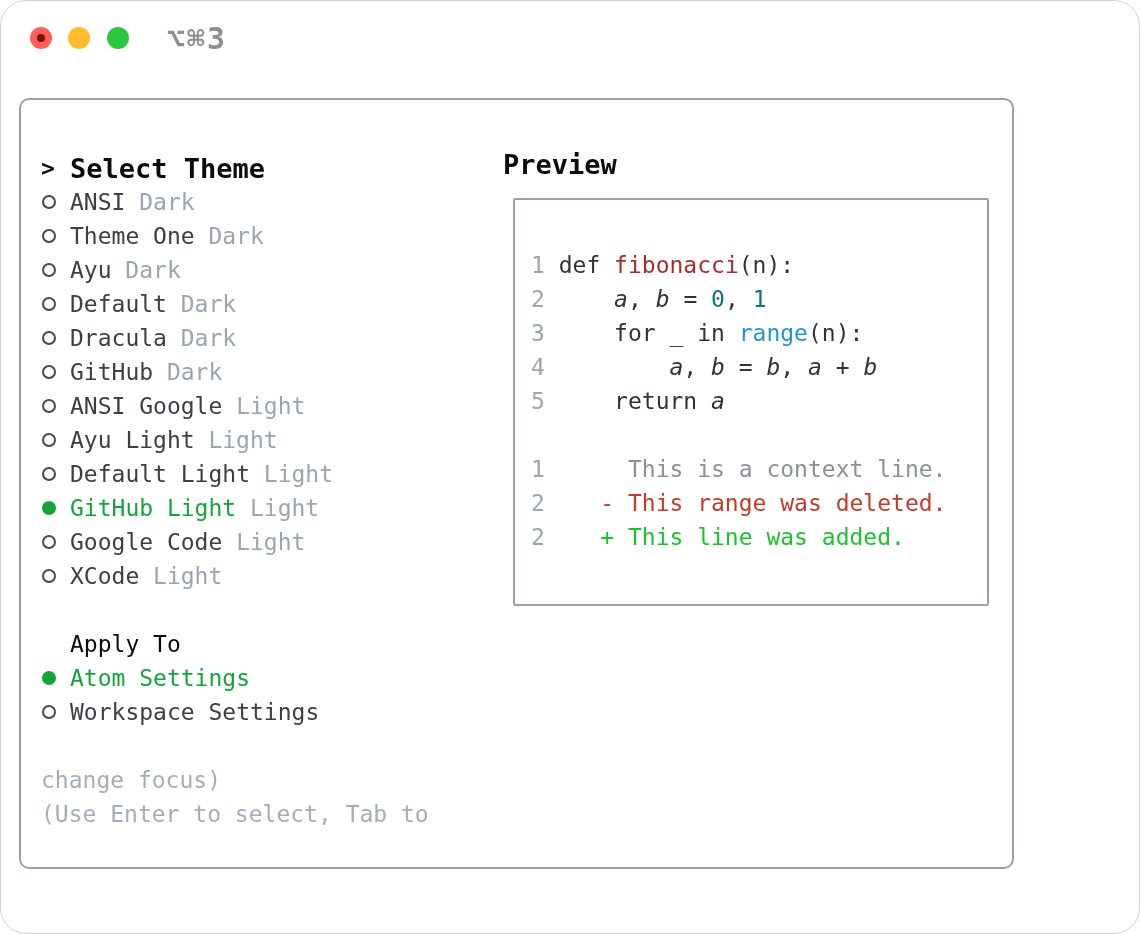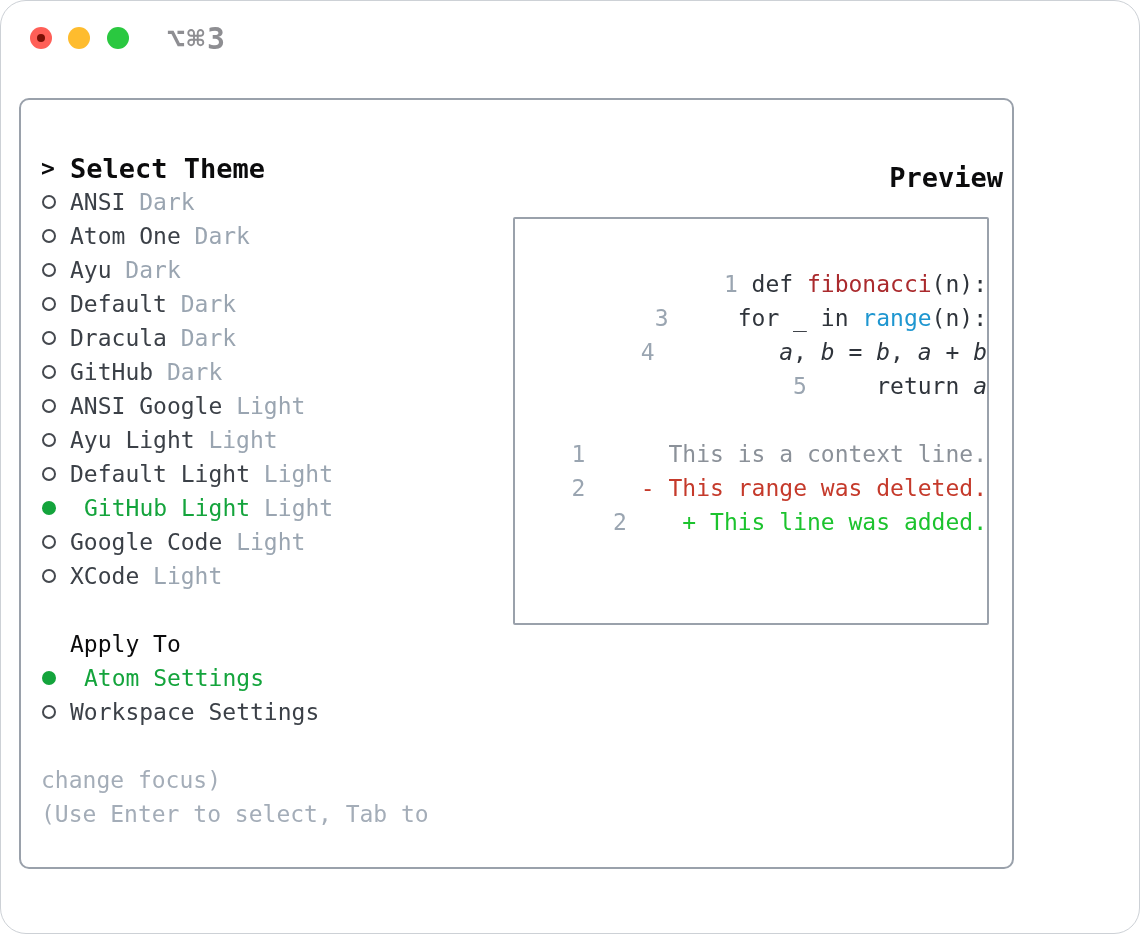--- a/index.html
+++ b/index.html
@@ -13,37 +13,37 @@
   .titlebar{position:absolute;left:0;top:0;width:100%;height:74px;}
   .traffic{position:absolute;top:26px;width:22px;height:22px;border-radius:50%;}
   .traffic.red{left:29px;background:var(--traffic-red);}
   .traffic.red::after{content:"";position:absolute;left:7px;top:7px;width:8px;height:8px;border-radius:50%;background:var(--traffic-red-dot);}
   .traffic.yellow{left:67px;background:var(--traffic-yellow);}
   .traffic.green{left:106px;background:var(--traffic-green);}
   .shortcut{position:absolute;left:166px;top:20px;font-size:30px;font-weight:bold;color:var(--title-gray);letter-spacing:2px;}
   
   .panel{position:absolute;left:18px;top:97px;width:995px;height:771px;border:2px solid var(--border-gray);border-radius:10px;background:#fff;}
   .col-left{position:absolute;left:20px;top:51px;width:450px;}
-  .col-right{position:absolute;left:482px;top:61px;width:500px;text-align:right;}
+  .col-right{position:absolute;left:482px;top:48px;width:500px;}
   .row{display:flex;align-items:center;height:34px;font-size:23px;white-space:pre;color:var(--name-gray);}
   .marker{display:inline-flex;width:29px;flex:0 0 29px;align-items:center;}
   .bullet{display:inline-block;width:14px;height:14px;border-radius:50%;border:2px solid var(--bullet-gray);margin-left:1px;}
   .row.selected .bullet{background:var(--green-selected);border-color:var(--green-selected);}
-  .row.selected .opt-name{color:var(--green-selected);margin-left:14px;}
+  .row.selected .opt-name{color:var(--green-selected);}
   .prompt{color:#0b0b0c;font-weight:bold;font-size:23px;}
   .heading{color:#0b0b0c;font-weight:bold;font-size:27px;}
   .opt-name{color:var(--name-gray);}
   .opt-tag{color:var(--tag-gray);margin-left:0.6em;}
   .apply-heading{color:#0b0b0c;}
   .spacer{height:34px;}
   .help-line{height:34px;line-height:34px;font-size:23px;color:var(--help-gray);white-space:pre;}
   
   .preview-heading-row{height:34px;line-height:34px;}
   .preview-box{
-    margin-top:22px;margin-left:10px;width:476px;height:408px;
+    margin-top:16px;margin-left:10px;width:476px;height:408px;
     border:2px solid var(--border-gray);border-radius:2px;background:#fff;
     padding:48px 0 0 16px;
   }
   .code-line{height:34px;line-height:34px;font-size:23px;white-space:pre;}
   .ln{color:var(--line-number);}
   .c-default{color:var(--code-default);}
   .c-function{color:var(--code-function);}
   .c-number{color:var(--code-number);}
   .c-builtin{color:var(--code-builtin);}
   .c-var{color:var(--code-default);font-style:italic;}
@@ -66,21 +66,21 @@
   <div class="panel">
 
     <div class="col-left">
       <div class="row">
         <span class="marker prompt">&gt;</span>
         <span class="heading">Select Theme</span>
       </div>
 
       <div id="theme-list">
           <div class="row"><span class="marker"><span class="bullet"></span></span><span class="opt-name">ANSI</span><span class="opt-tag">Dark</span></div>
-          <div class="row"><span class="marker"><span class="bullet"></span></span><span class="opt-name">Atom One</span><span class="opt-tag">Dark</span></div>
+          <div class="row"><span class="marker"><span class="bullet"></span></span><span class="opt-name">Theme One</span><span class="opt-tag">Dark</span></div>
           <div class="row"><span class="marker"><span class="bullet"></span></span><span class="opt-name">Ayu</span><span class="opt-tag">Dark</span></div>
           <div class="row"><span class="marker"><span class="bullet"></span></span><span class="opt-name">Default</span><span class="opt-tag">Dark</span></div>
           <div class="row"><span class="marker"><span class="bullet"></span></span><span class="opt-name">Dracula</span><span class="opt-tag">Dark</span></div>
           <div class="row"><span class="marker"><span class="bullet"></span></span><span class="opt-name">GitHub</span><span class="opt-tag">Dark</span></div>
           <div class="row"><span class="marker"><span class="bullet"></span></span><span class="opt-name">ANSI Google</span><span class="opt-tag">Light</span></div>
           <div class="row"><span class="marker"><span class="bullet"></span></span><span class="opt-name">Ayu Light</span><span class="opt-tag">Light</span></div>
           <div class="row"><span class="marker"><span class="bullet"></span></span><span class="opt-name">Default Light</span><span class="opt-tag">Light</span></div>
           <div class="row selected"><span class="marker"><span class="bullet"></span></span><span class="opt-name">GitHub Light</span><span class="opt-tag">Light</span></div>
           <div class="row"><span class="marker"><span class="bullet"></span></span><span class="opt-name">Google Code</span><span class="opt-tag">Light</span></div>
           <div class="row"><span class="marker"><span class="bullet"></span></span><span class="opt-name">XCode</span><span class="opt-tag">Light</span></div>
@@ -103,20 +103,21 @@
       <div id="help-text">
           <div class="help-line">change focus)</div>
           <div class="help-line">(Use Enter to select, Tab to</div>
         </div>
     </div>
 
     <div class="col-right">
       <div class="preview-heading-row heading">Preview</div>
       <div class="preview-box" id="code-block">
           <div class="code-line"><span class="ln">1</span><span class="c-default"> def </span><span class="c-function">fibonacci</span><span class="c-default">(n):</span></div>
+          <div class="code-line"><span class="ln">2</span><span class="c-default">     </span><span class="c-var">a</span><span class="c-default">, </span><span class="c-var">b</span><span class="c-default"> = </span><span class="c-number">0</span><span class="c-default">, </span><span class="c-number">1</span></div>
           <div class="code-line"><span class="ln">3</span><span class="c-default">     for _ in </span><span class="c-builtin">range</span><span class="c-default">(n):</span></div>
           <div class="code-line"><span class="ln">4</span><span class="c-default">         </span><span class="c-var">a</span><span class="c-default">, </span><span class="c-var">b</span><span class="c-default"> = </span><span class="c-var">b</span><span class="c-default">, </span><span class="c-var">a</span><span class="c-default"> + </span><span class="c-var">b</span></div>
           <div class="code-line"><span class="ln">5</span><span class="c-default">     return </span><span class="c-var">a</span></div>
           <div class="code-line"><span class="ln"></span></div>
           <div class="code-line"><span class="ln">1</span><span class="c-context">      This is a context line.</span></div>
           <div class="code-line"><span class="ln">2</span><span class="c-deleted">    - This range was deleted.</span></div>
           <div class="code-line"><span class="ln">2</span><span class="c-added">    + This line was added.</span></div>
         </div>
     </div>
 

